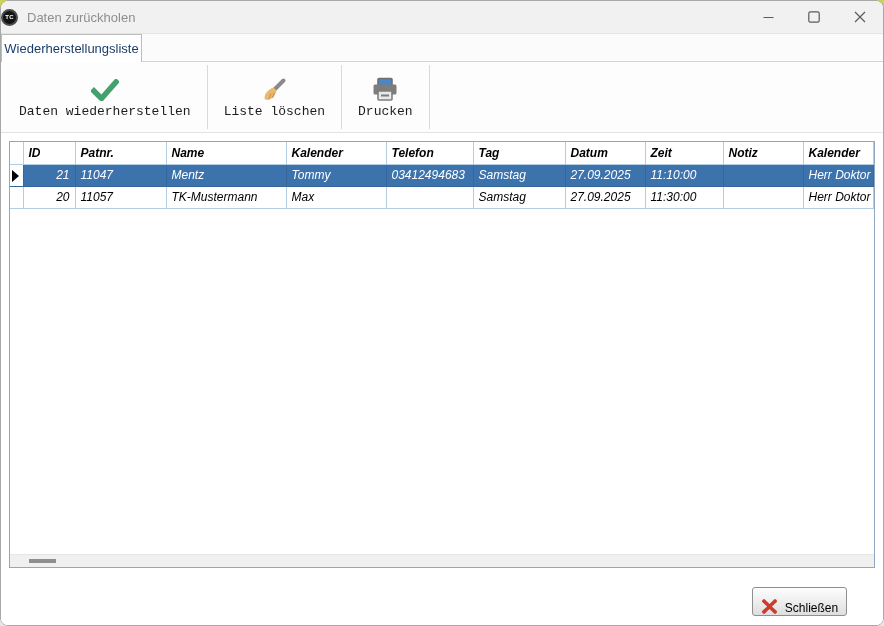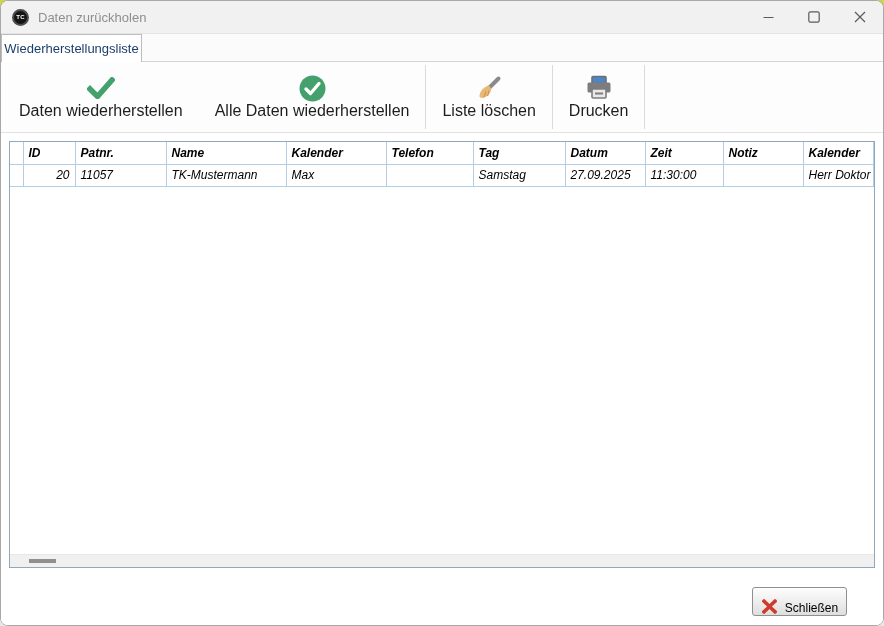--- a/index.html
+++ b/index.html
@@ -21,21 +21,20 @@
     border-radius: 8px;
     overflow: hidden;
     display: flex; flex-direction: column;
   }
 
   
   .titlebar {
     height: 32px; flex: 0 0 32px;
     background: #f1f1f1;
     display: flex; align-items: center;
-    padding-left: 11px;
   }
   .app-icon {
     width: 17px; height: 17px; border-radius: 50%;
     background: #141414; border: 2px solid #4d4d4d;
     color: #ffffff; font-size: 6px; font-weight: bold;
     display: flex; align-items: center; justify-content: center;
     letter-spacing: 0.2px;
   }
   .title-text { margin-left: 9px; font-size: 13px; color: #8e8e8e; }
   .win-controls { margin-left: auto; display: flex; height: 100%; }
@@ -78,21 +77,21 @@
     display: flex; align-items: stretch;
     border-bottom: 1px solid #e2e2e2;
     background: #fdfdfd;
     padding-left: 2px;
   }
   .tool-btn {
     border: none; background: transparent;
     display: flex; flex-direction: column;
     align-items: center; justify-content: center;
     padding: 6px 16px;
-    font-family: Liberation Sans, sans-serif; font-size: 16px; color: #1d1d1d;
+    font-family: Liberation Mono, monospace; font-size: 13px; color: #1d1d1d;
     cursor: default;
   }
   .tool-btn .ico { height: 28px; display: flex; align-items: center; justify-content: center; }
   .tool-sep { width: 1px; background: #dadada; margin: 3px 0; }
 
   
   .grid-wrap {
     margin: 8px 8px 0 8px;
     height: 427px; flex: 0 0 427px;
     border: 1px solid var(--grid-border, #8fa8c0);
@@ -179,29 +178,20 @@
   <div class="tabpage">
 
     <div class="toolbar">
       <button class="tool-btn">
         <span class="ico">
           <svg width="28" height="22" viewBox="0 0 28 22">
               <path d="M3 12 L10.5 19.5 L25 3" fill="none" style="stroke:var(--accent-green,#44a06d)" stroke-width="5.5" stroke-linecap="square" stroke-linejoin="miter"></path>
             </svg>
         </span>
         <span>Daten wiederherstellen</span>
-      </button>
-      <button class="tool-btn">
-        <span class="ico">
-          <svg width="27" height="27" viewBox="0 0 27 27">
-              <circle cx="13.5" cy="13.5" r="13" style="fill:var(--accent-green,#44a06d)"></circle>
-              <path d="M7 14 L11.5 18.5 L20 8.5" fill="none" stroke="#ffffff" stroke-width="3.4" stroke-linecap="round" stroke-linejoin="round"></path>
-            </svg>
-        </span>
-        <span>Alle Daten wiederherstellen</span>
       </button>
 
       <div class="tool-sep"></div>
 
       <button class="tool-btn">
         <span class="ico">
           <svg width="26" height="26" viewBox="0 0 26 26">
             <path d="M22.5 3.5 L13 13" fill="none" stroke="#8a8a8a" stroke-width="4" stroke-linecap="round"></path>
             <path d="M12.5 10.5 C9 12 4.5 14.5 3.5 20.5 C3.2 22.2 4.5 23 6.5 22.8 C11.5 22.3 14.5 18.5 15.5 13.5 Z" style="fill:var(--broom-tan,#e9b873)"></path>
             <path d="M7.5 22.5 C9 20.5 9.5 18.5 9.8 16.5 M11.5 21 C12.3 19.3 12.8 17.5 13 15.5" fill="none" stroke="#c99a55" stroke-width="1.2"></path>
@@ -251,20 +241,33 @@
               <th>Kalender</th>
               <th>Telefon</th>
               <th>Tag</th>
               <th>Datum</th>
               <th>Zeit</th>
               <th>Notiz</th>
               <th>Kalender</th>
             </tr>
         </thead>
         <tbody id="grid-body">
+            <tr class="selected">
+              <td class="indicator"><span class="arrow"></span></td>
+              <td class="num">21</td>
+              <td>11047</td>
+              <td>Mentz</td>
+              <td>Tommy</td>
+              <td>03412494683</td>
+              <td>Samstag</td>
+              <td>27.09.2025</td>
+              <td>11:10:00</td>
+              <td></td>
+              <td>Herr Doktor</td>
+            </tr>
             <tr>
               <td class="indicator"></td>
               <td class="num">20</td>
               <td>11057</td>
               <td>TK-Mustermann</td>
               <td>Max</td>
               <td></td>
               <td>Samstag</td>
               <td>27.09.2025</td>
               <td>11:30:00</td>

